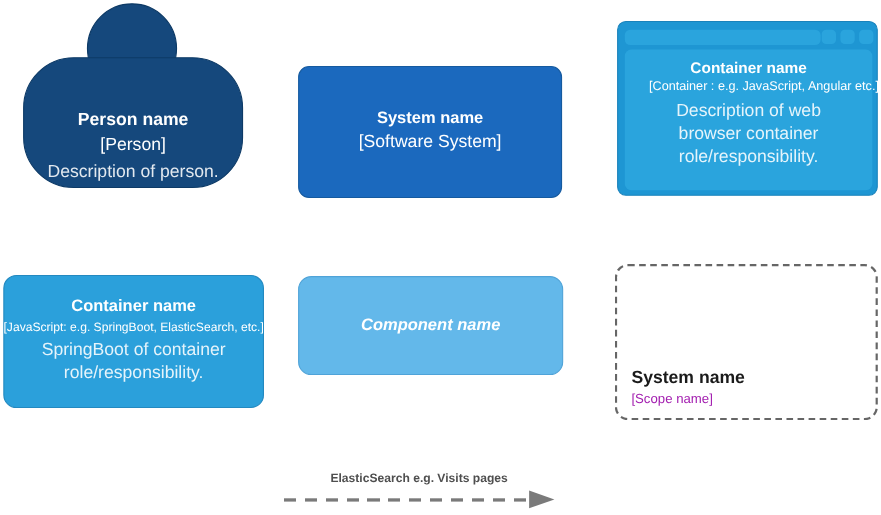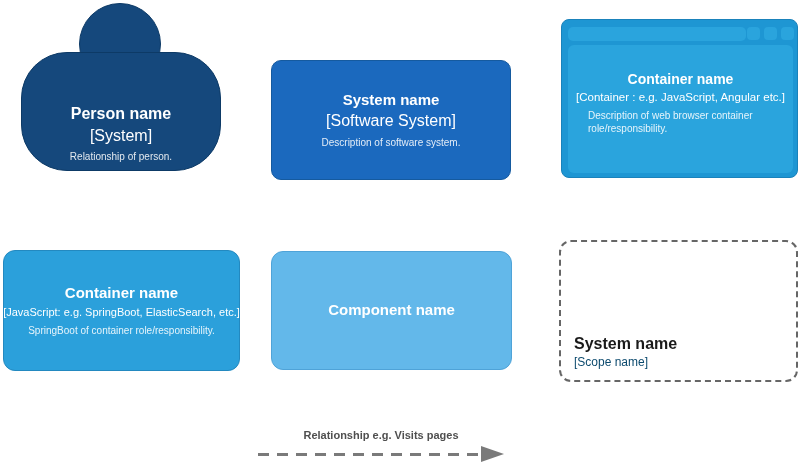--- a/index.html
+++ b/index.html
@@ -28,46 +28,47 @@
     border: 1px solid var(--person-border, #0d3a66);
     display: flex; flex-direction: column; align-items: center;
     padding-top: 44px;
     text-align: center; color: #fff;
   }
   .person-body .node-title { font-size: 16px; }
 
   
   .node {
     display: flex; flex-direction: column; align-items: center; justify-content: center;
-    text-align: left; color: #ffffff;
+    text-align: center; color: #ffffff;
   }
   .node-title { font-weight: bold; font-size: 15px; line-height: 1.25; }
   .node-subtitle { font-size: 16px; line-height: 1.3; margin-top: 2px; white-space: nowrap; }
-  .node-desc { font-size: 10px; line-height: 1.3; margin-top: 4px; color: rgba(255,255,255,0.88); padding: 0 10px; }
+  .node-desc { font-size: 16px; line-height: 1.3; margin-top: 4px; color: rgba(255,255,255,0.88); padding: 0 10px; }
 
   .system-box {
     left: 271px; top: 60px; width: 240px; height: 120px;
     border-radius: 10px;
     background: var(--system-bg, #1B69BE);
     border: 1px solid var(--system-border, #155a9f);
   }
 
   .container-box {
     left: 3px; top: 250px; width: 237px; height: 121px;
     border-radius: 12px;
     background: var(--container-bg, #2BA0DB);
     border: 1px solid var(--container-border, #2389c0);
   }
   .container-box .node-subtitle { font-size: 11px; }
 
   .component-box {
-    left: 271px; top: 251px; width: 241px; height: 119px;
+    left: 271px; top: 251px; width: 241px; height: 90px;
     border-radius: 12px;
     background: var(--component-bg, #63B8EA);
     border: 1px solid var(--component-border, #4fa3d8);
+    font-style: italic;
   }
 
   
   .browser-frame {
     left: 561px; top: 19px; width: 237px; height: 159px;
     border-radius: 8px;
     background: var(--browser-frame-bg, #1E96D3);
     border: 1px solid var(--browser-frame-border, #1a82bb);
   }
   .browser-urlbar {
@@ -83,35 +84,35 @@
   .browser-btn.b1 { right: 37px; }
   .browser-btn.b2 { right: 20px; }
   .browser-btn.b3 { right: 3px; }
   .browser-panel {
     left: 6px; top: 25px; width: 225px; height: 128px;
     border-radius: 6px;
     background: var(--browser-panel-bg, #2AA4DD);
     padding-bottom: 12px;
   }
   .browser-panel .node-title { font-size: 14px; }
-  .browser-panel .node-subtitle { font-size: 11.5px; }
+  .browser-panel .node-subtitle { font-size: 11.5px; padding-left: 28px; }
   .browser-panel .node-desc { padding: 0 20px; }
 
   
   .scope-box {
     left: 559px; top: 240px; width: 239px; height: 142px;
     border-radius: 12px;
     border: 2px dashed var(--scope-border, #666666);
     background: #ffffff;
   }
   .scope-text {
     position: absolute; left: 13px; bottom: 11px; text-align: left;
   }
   .scope-title { font-weight: bold; font-size: 16px; color: var(--scope-text, #1a1a1a); }
-  .scope-subtitle { font-size: 12px; color: #0c4a6e; margin-top: 2px; }
+  .scope-subtitle { font-size: 12px; color: #a21caf; margin-top: 2px; }
 
   
   .relationship { left: 258px; top: 429px; width: 246px; }
   .rel-label {
     font-size: 11px; font-weight: bold; color: #4f4f4f;
     text-align: center; margin-bottom: 5px; white-space: nowrap;
   }
   .rel-line-row { display: flex; align-items: center; height: 16px; }
   .rel-dashes {
     flex: 1; height: 3px;
@@ -127,28 +128,27 @@
   }
 </style>
 </head>
 <body>
 
 <div class="canvas">
 
   <div class="abs person-head"></div>
   <div class="abs person-body node">
     <div class="node-title">Person name</div>
-    <div class="node-subtitle">[System]</div>
-    <div class="node-desc">Relationship of person.</div>
+    <div class="node-subtitle">[Person]</div>
+    <div class="node-desc">Description of person.</div>
   </div>
 
   <div class="abs system-box node">
     <div class="node-title">System name</div>
     <div class="node-subtitle">[Software System]</div>
-    <div class="node-desc">Description of software system.</div>
   </div>
 
   <div class="abs browser-frame">
     <div class="abs browser-urlbar"></div>
     <div class="abs browser-btn b1"></div>
     <div class="abs browser-btn b2"></div>
     <div class="abs browser-btn b3"></div>
     <div class="abs browser-panel node">
       <div class="node-title">Container name</div>
       <div class="node-subtitle">[Container : e.g. JavaScript, Angular etc.]</div>
@@ -167,20 +167,20 @@
   </div>
 
   <div class="abs scope-box">
     <div class="scope-text">
       <div class="scope-title">System name</div>
       <div class="scope-subtitle">[Scope name]</div>
     </div>
   </div>
 
   <div class="abs relationship">
-    <div class="rel-label">Relationship e.g. Visits pages</div>
+    <div class="rel-label">ElasticSearch e.g. Visits pages</div>
     <div class="rel-line-row">
       <div class="rel-dashes"></div>
       <div class="rel-head"></div>
     </div>
   </div>
 
 </div>
 
 </body></html>

